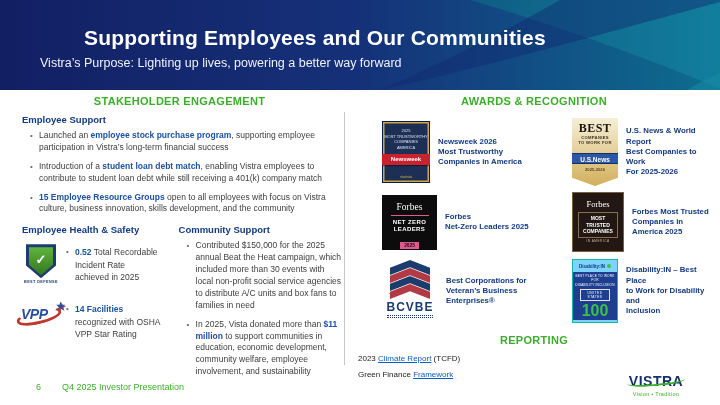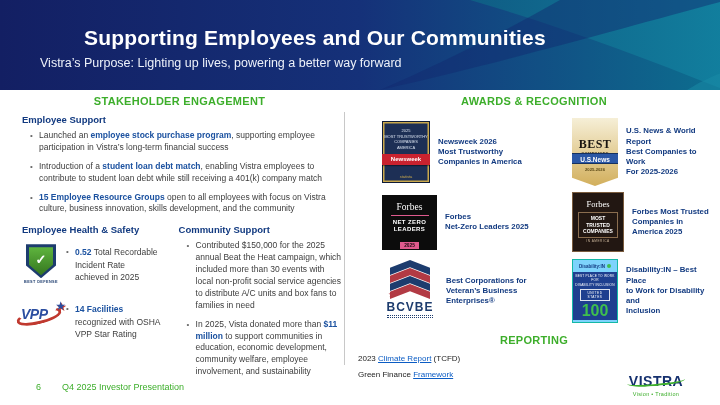--- a/index.html
+++ b/index.html
@@ -60,21 +60,21 @@
   .award.r3 { height:72px; }
   .award-caption { font-size:7.8px; font-weight:bold; color:#123a80; line-height:1.32; white-space:pre-line; }
 
   
   .badge-newsweek { position:relative; flex:0 0 48px; width:48px; height:62px; background:#1d2f55; box-shadow:inset 0 0 0 1px #0e1b38, inset 0 0 0 2.5px #c9a84c; overflow:hidden; }
   .nw-lines { margin-top:7px; color:#d8e0ee; font-size:4px; line-height:1.4; text-align:center; }
   .nw-ribbon { position:absolute; left:-4px; right:-4px; top:33px; height:11px; background:#c9222f; color:#fff; font-weight:bold; font-size:6px; line-height:11px; text-align:center; box-shadow:0 1px 1px rgba(0,0,0,.4); }
   .nw-bottom { position:absolute; bottom:4px; width:100%; text-align:center; color:#c9a84c; font-size:4px; }
 
   
-  .badge-usnews { position:relative; flex:0 0 46px; width:46px; height:68px; background:linear-gradient(#f6efd7,#d2af5c); clip-path:polygon(0 0,100% 0,100% 88%,50% 100%,0 88%); text-align:center; padding-top:20px; overflow:hidden; }
+  .badge-usnews { position:relative; flex:0 0 46px; width:46px; height:68px; background:linear-gradient(#f6efd7,#d2af5c); clip-path:polygon(0 0,100% 0,100% 88%,50% 100%,0 88%); text-align:center; padding-top:4px; overflow:hidden; }
   .usn-best { font-family:"Liberation Serif", serif; font-weight:bold; font-size:12px; color:#181410; letter-spacing:.5px; line-height:1; }
   .usn-l2 { font-size:4.2px; font-weight:bold; color:#3a3224; margin-top:1px; letter-spacing:.3px; }
   .usn-banner { position:absolute; left:-3px; right:-3px; top:35px; height:11px; background:#2b57a5; border-top:1px solid #16315f; border-bottom:1px solid #16315f; color:#fff; font-weight:bold; font-size:6.5px; line-height:11px; text-align:center; }
   .usn-year { position:absolute; top:49px; width:100%; text-align:center; font-size:4.2px; font-weight:bold; color:#5d4a16; }
 
   
   .badge-fnz { flex:0 0 55px; width:55px; height:55px; background:#0c0c0c; text-align:center; padding-top:7px; overflow:hidden; }
   .fnz-brand { color:#fff; font-family:"Liberation Serif", serif; font-size:9.5px; }
   .fnz-rule { width:38px; border-top:1px solid #df5a8e; margin:3px auto 3px; }
   .fnz-title { color:#fff; font-weight:bold; font-size:6px; line-height:1.2; letter-spacing:.4px; }

